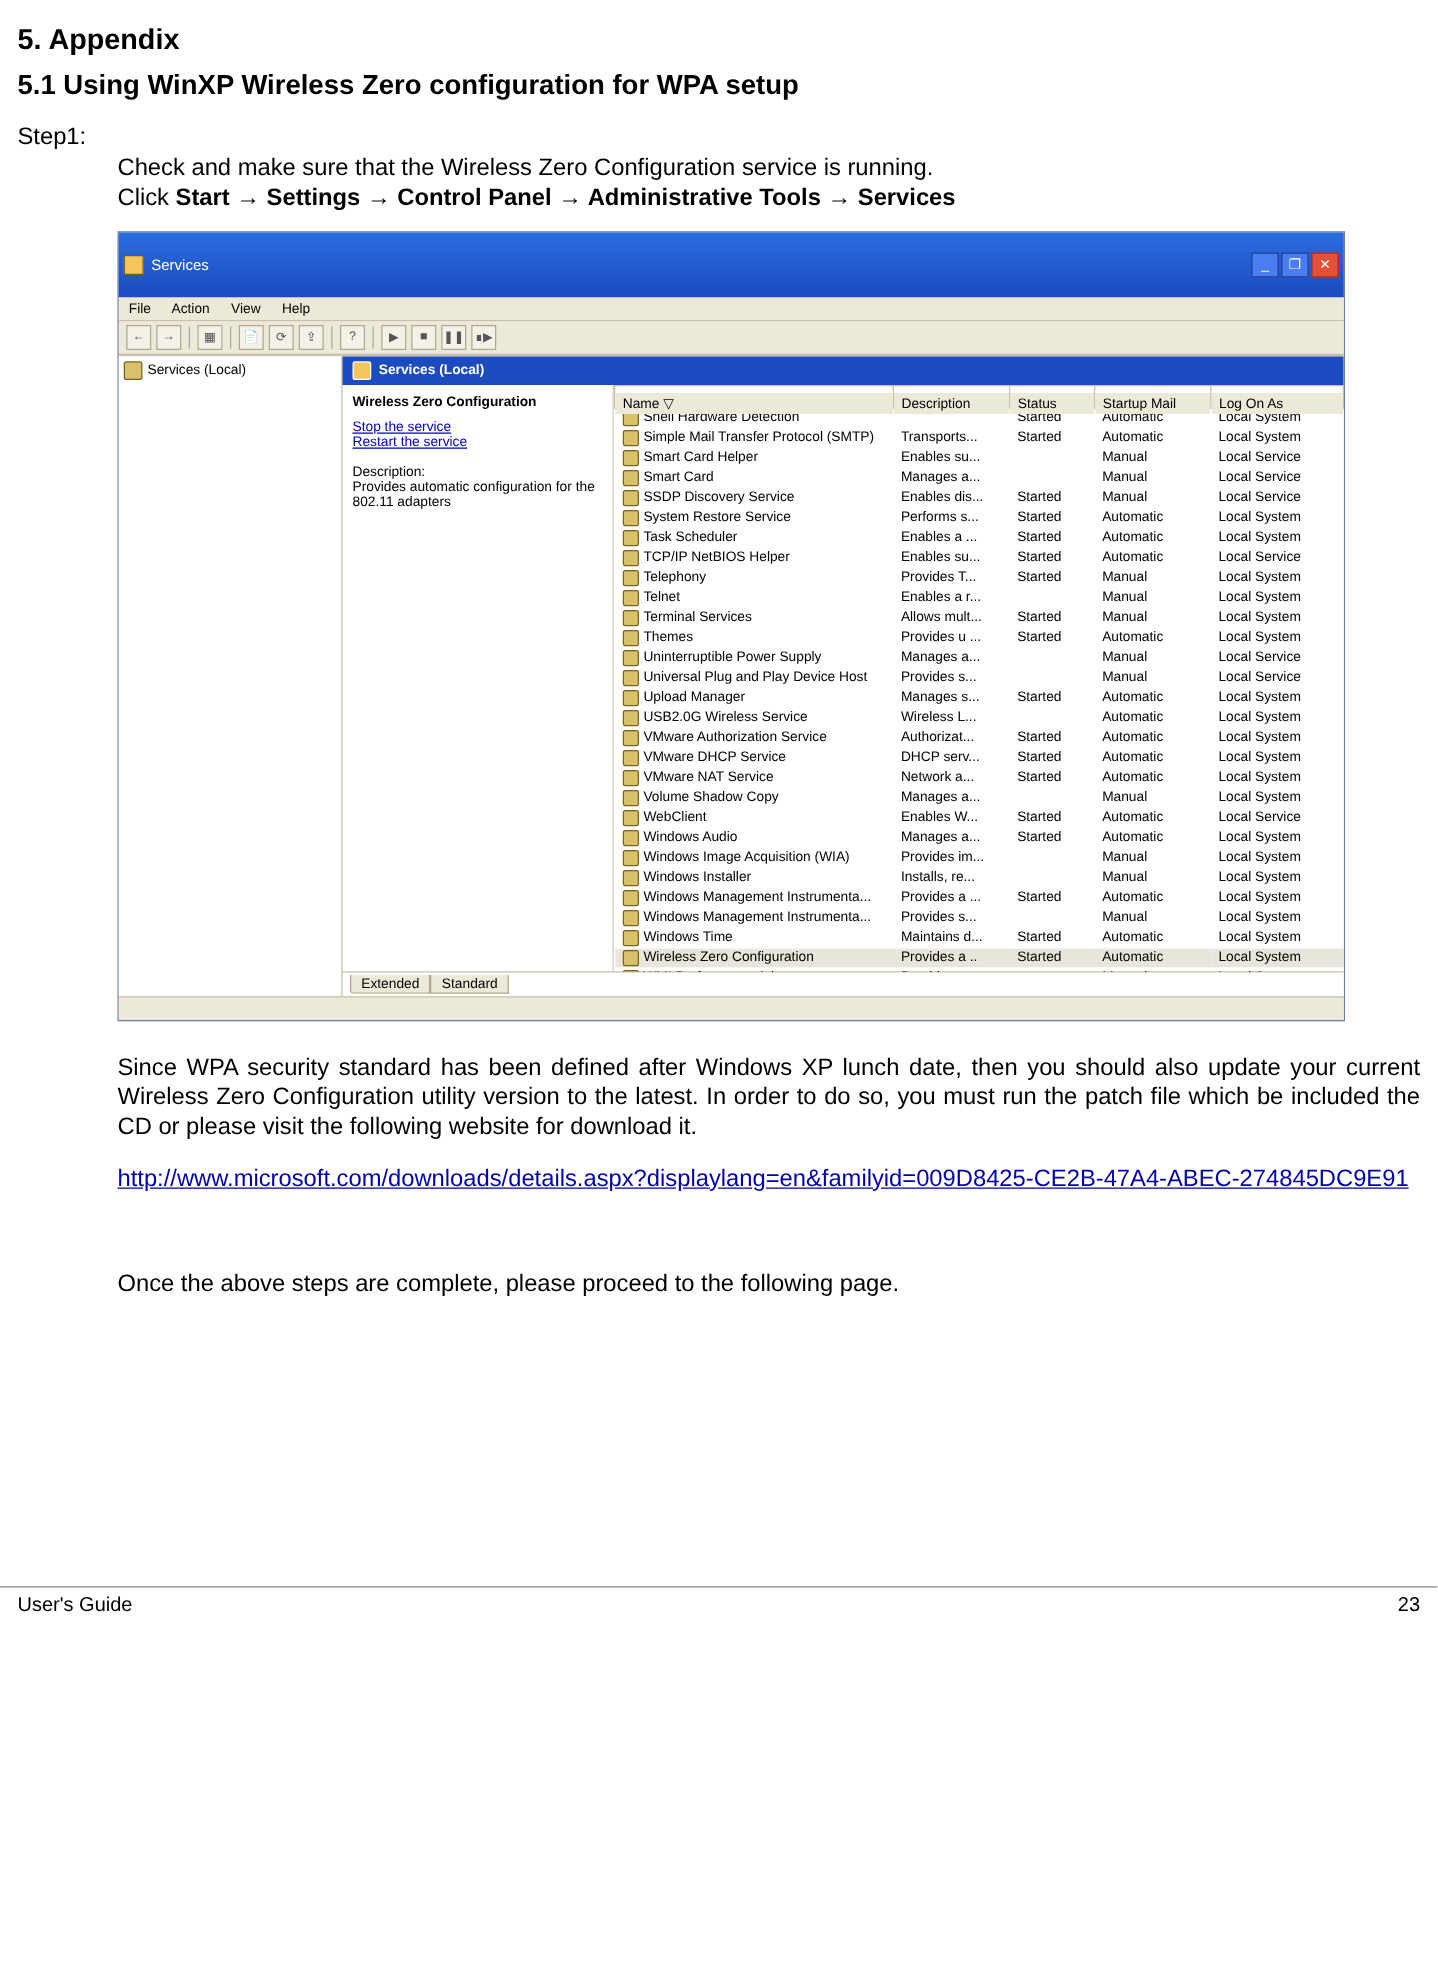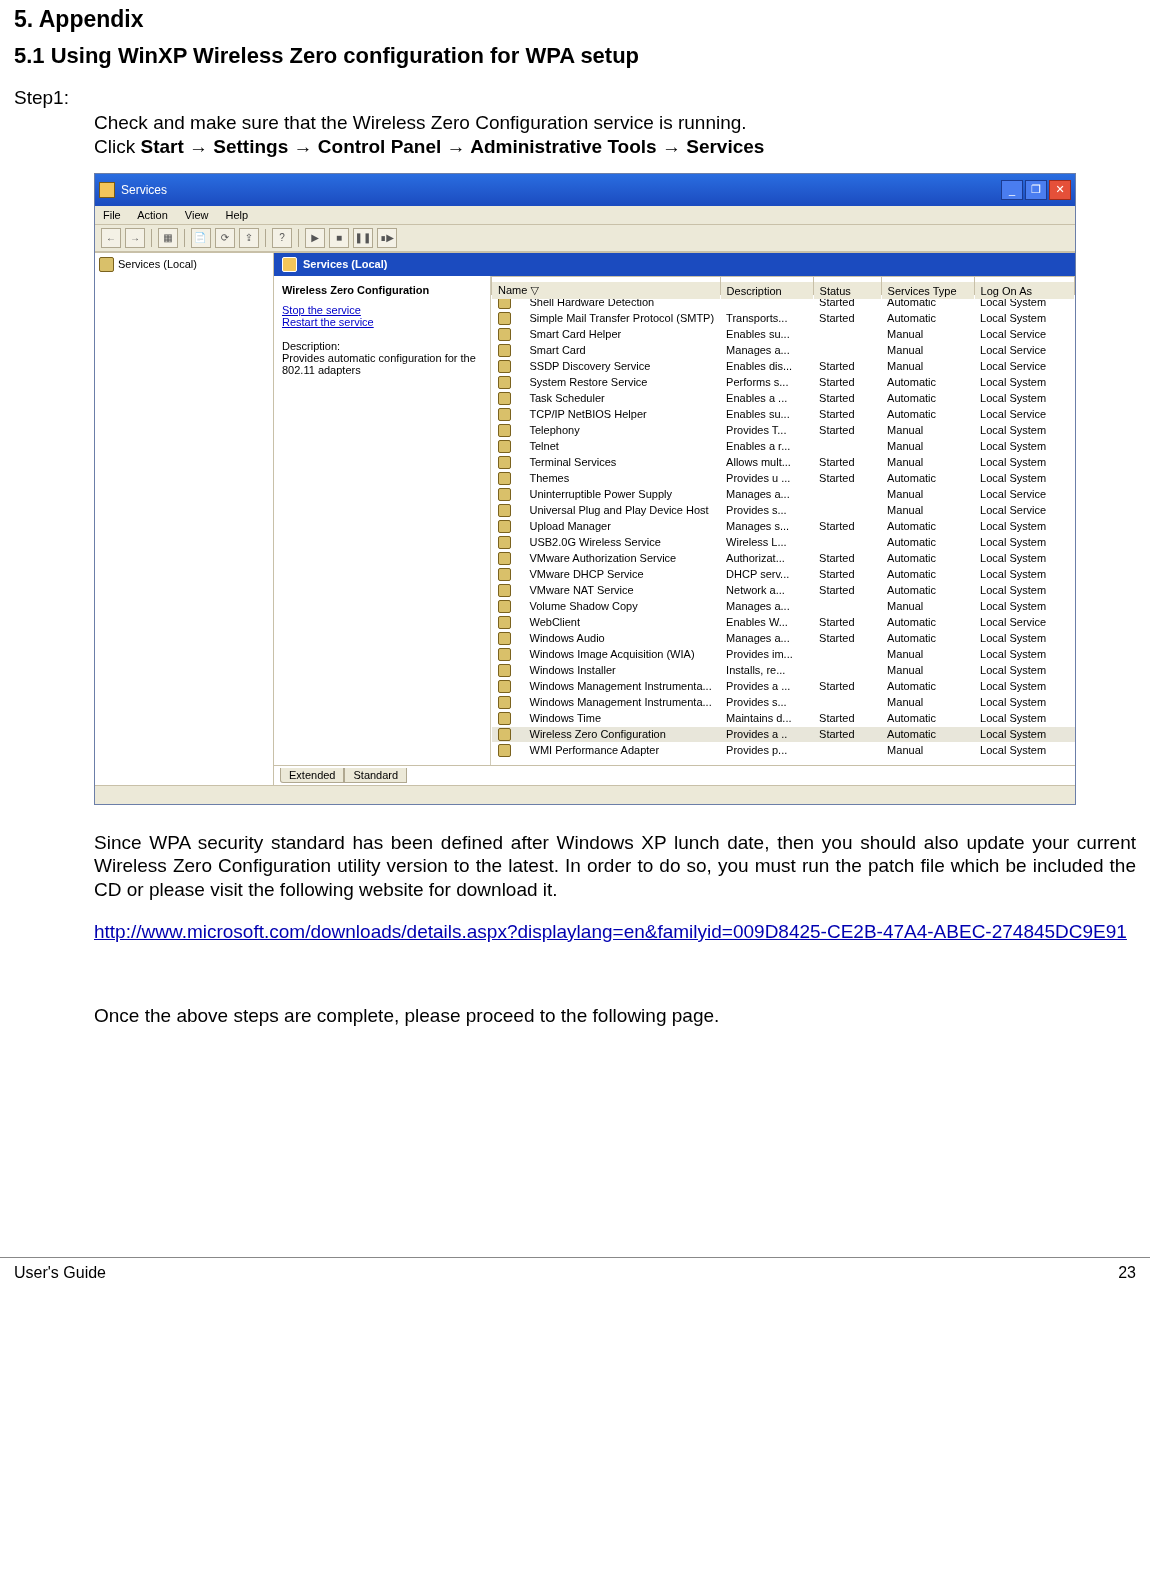--- a/index.html
+++ b/index.html
@@ -1,27 +1,27 @@
 <!DOCTYPE html>
 <html><head>
 <meta charset="utf-8">
 <style>
   body{margin:0;font-family:Arial,Helvetica,sans-serif;color:#000;background:#fff;width:1150px}
   .page{padding:6px 14px 0 14px}
-  h2{font-size:23px;font-weight:bold;margin:0 0 10px 0}
+  h2{font-size:23px;font-weight:bold;margin:12px 0 10px 0}
   h3{font-size:22px;font-weight:bold;margin:0 0 18px 0}
   .step{font-size:19px;margin:8px 0 2px 0}
   .body{font-size:19px;margin-left:80px;line-height:1.25}
   .bold{font-weight:bold}
   .link{color:#0000b0;text-decoration:underline}
   .justify{text-align:justify}
   .footer{border-top:1px solid #888;margin-top:230px;padding:6px 14px;display:flex;justify-content:space-between;font-size:16px}
   
   .shot{margin:14px 0 10px 80px;width:980px;border:1px solid #6b7ea8;height:630px;background:#ece9d8;display:flex;flex-direction:column;font-size:11px;font-family:Tahoma,Arial,sans-serif}
-  .titlebar{background:linear-gradient(#2a6de0,#1b4bbf);color:#fff;display:flex;align-items:center;height:24px;padding:4px 4px;font-size:12px}
+  .titlebar{background:linear-gradient(#2a6de0,#1b4bbf);color:#fff;display:flex;align-items:center;height:24px;padding:14px 4px;font-size:12px}
   .titlebar .winicon{width:14px;height:14px;background:#f3c55a;border:1px solid #7a5a12;margin-right:6px}
   .titlebar .spacer{flex:1}
   .winbtn{width:20px;height:18px;background:#4a7df0;border:1px solid #1b3a90;margin-left:2px;display:flex;align-items:center;justify-content:center;color:#fff;font-size:11px}
   .winbtn.close{background:#e55039;border-color:#a02a1a}
   .menubar{background:#ece9d8;padding:3px 8px;border-bottom:1px solid #c8c0a8;font-size:11px}
   .menubar span{margin-right:14px}
   .toolbar{background:#ece9d8;padding:3px 6px;border-bottom:1px solid #c8c0a8;display:flex;align-items:center;gap:4px}
   .tbtn{width:18px;height:18px;border:1px solid #b0a890;background:#f4f1e6;display:flex;align-items:center;justify-content:center;font-size:10px;color:#555}
   .vsep{width:1px;height:18px;background:#b0a890;margin:0 2px}
   .main{flex:1;display:flex;background:#fff;border-top:1px solid #c8c0a8;overflow:hidden}
@@ -33,21 +33,21 @@
   .detail{display:flex;flex:1;overflow:hidden}
   .info{width:200px;padding:8px;font-size:11px;border-right:1px solid #d0cbb8}
   .info .hdr{font-weight:bold;margin-bottom:8px}
   .info a{color:#0000c8;text-decoration:underline;display:block}
   .info .desc{margin-top:12px}
   .grid{flex:1;position:relative;overflow:hidden}
   table{width:100%;border-collapse:collapse;font-size:11px}
   thead th{background:#ece9d8;border:1px solid #c8c0a8;padding:2px 6px;text-align:left;font-weight:normal;position:sticky;top:6px}
   tbody td{padding:1px 6px;white-space:nowrap;border-bottom:1px solid #fff}
   tbody tr.highlight td{background:#e8e6da}
-  .svc{display:flex;align-items:center;gap:19px}
+  .svc{display:flex;align-items:center;gap:4px}
   .svc .gear{width:11px;height:11px}
   .gridwrap{height:100%;overflow-y:scroll}
   .tabs{border-top:1px solid #c8c0a8;padding:2px 6px;display:flex;gap:0}
   .tab{border:1px solid #b0a890;border-top:none;padding:1px 8px;background:#ece9d8;font-size:11px}
   .tab.first{border-bottom-left-radius:3px}
   .statusbar{background:#ece9d8;border-top:1px solid #c8c0a8;height:18px}
   ::-webkit-scrollbar{width:16px;background:#ece9d8}
   ::-webkit-scrollbar-thumb{background:#c6c3b5;border:1px solid #9a9584}
 </style>
 </head>
@@ -119,21 +119,21 @@
             </div>
           </div>
           <div class="grid">
             <div class="gridwrap">
             <table>
               <thead>
                     <tr>
                 <th style="width:210px">Name  ▽</th>
                 <th style="width:80px">Description</th>
                 <th style="width:55px">Status</th>
-                <th style="width:80px">Services Type</th>
+                <th style="width:80px">Startup Mail</th>
                 <th>Log On As</th>
               </tr>
                   </thead>
               <tbody id="svcbody">
                     <tr>
                       <td>
                         <span class="svc">
                           <span class="gear"></span>
                           <span>Shell Hardware Detection</span>
                         </span>

